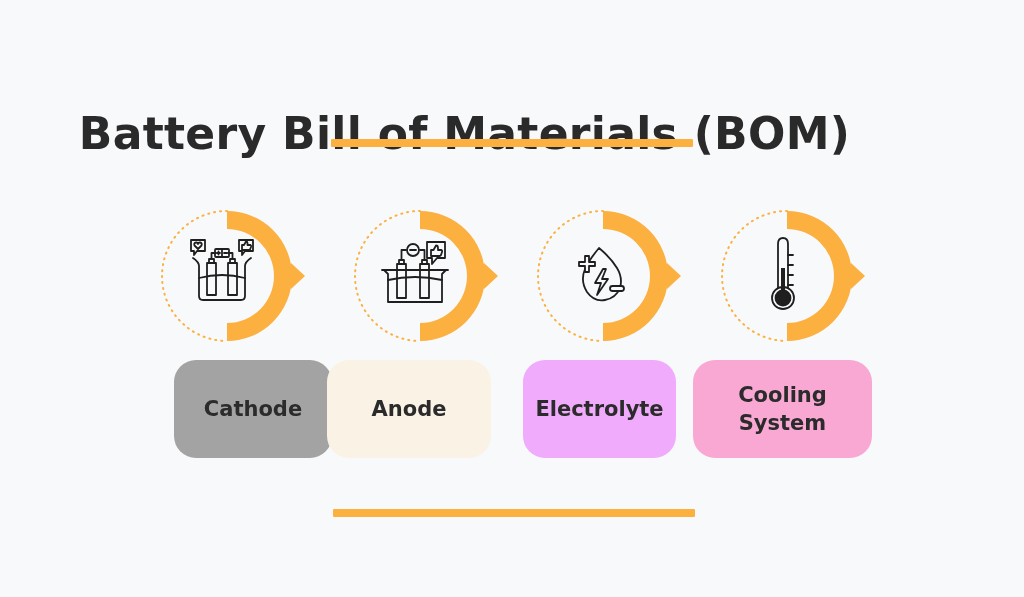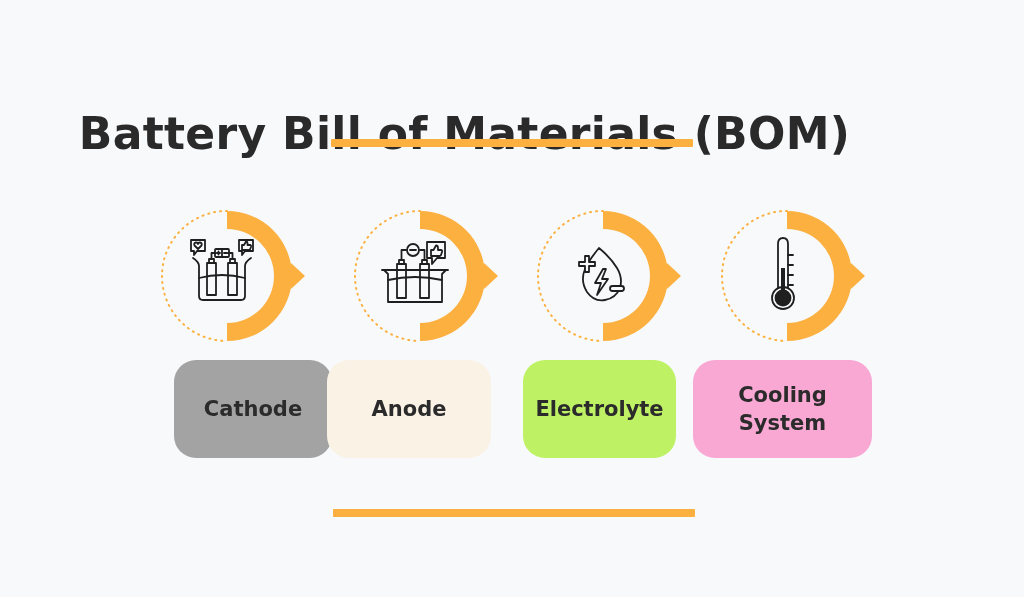--- a/index.html
+++ b/index.html
@@ -163,21 +163,21 @@
       </g>
     </svg>
   </div>
 
   <div class="card" style="left:152px; width:158px; background:#a3a3a3;margin-left:22px;">
     <span>Cathode</span>
   </div>
   <div class="card" style="left:327px; width:164px; background:#fbf2e6;">
     <span>Anode</span>
   </div>
-  <div class="card" style="left:523px; width:153px; background:#bef264;">
+  <div class="card" style="left:523px; width:153px; background:#f0abfc;">
     <span>Electrolyte</span>
   </div>
   <div class="card" style="left:693px; width:179px; background:#f9a8d4;">
     <span>Cooling
 System</span>
   </div>
 
   <div class="rule rule-bottom" style="background:#fbb040;"></div>
 </div>
 

